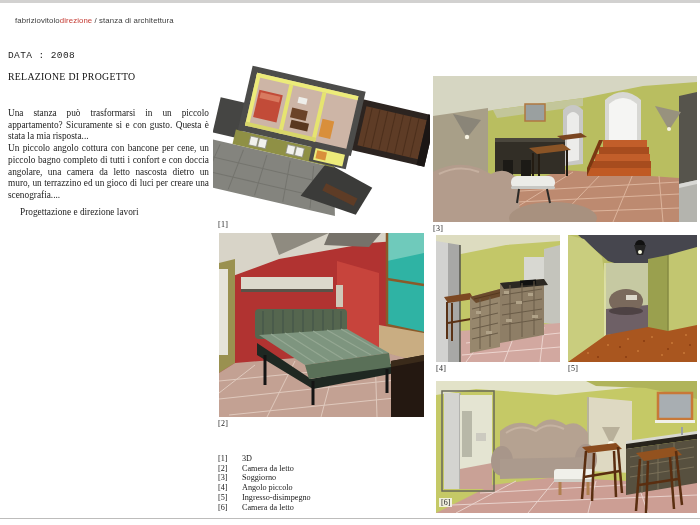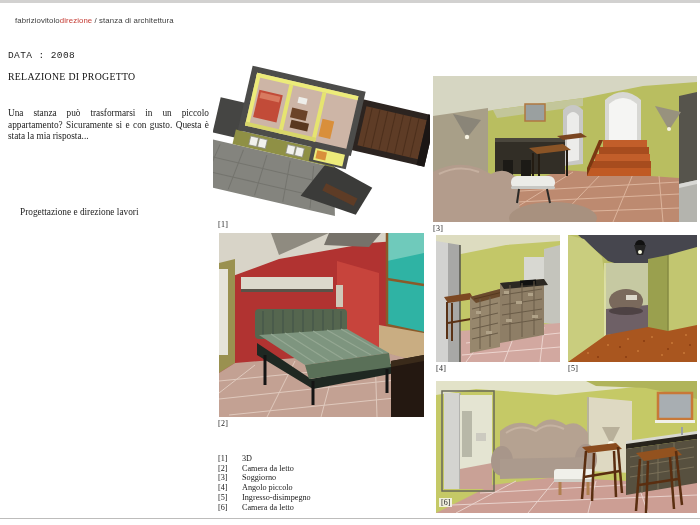--- a/index.html
+++ b/index.html
@@ -54,20 +54,21 @@
 <div class="abs studio-line"><span>fabriziovitolo</span><span class="red">direzione</span><span> / stanza di architettura</span></div>
 
 <div class="abs date-line">DATA : 2008</div>
 
 <div class="abs title">
 </div>
 
 <div class="abs rel-heading">RELAZIONE DI PROGETTO</div>
 <div class="abs rel-body">
   <p>Una stanza può trasformarsi in un piccolo appartamento? Sicuramente si e con gusto. Questa è stata la mia risposta...</p>
+  <p>Un piccolo angolo cottura con bancone per cene, un piccolo bagno completo di tutti i confort e con doccia angolare, una camera da letto nascosta dietro un muro, un terrazzino ed un gioco di luci per creare una scenografia....</p>
 </div>
 <div class="abs rel-role">Progettazione e direzione lavori</div>
 
 <div id="fig1" class="abs fig">
 <svg width="217" height="156" viewBox="0 0 217 156">
   <rect x="0" y="0" width="217" height="156" fill="#ffffff"></rect>
   <g transform="rotate(13 108 80)">
     <rect x="0" y="58" width="28" height="36" fill="#454543"></rect>
     <polygon points="2,101 126,101 138,148 -16,148" fill="#84847e"></polygon>
     <g stroke="#74746e" stroke-width="1">

